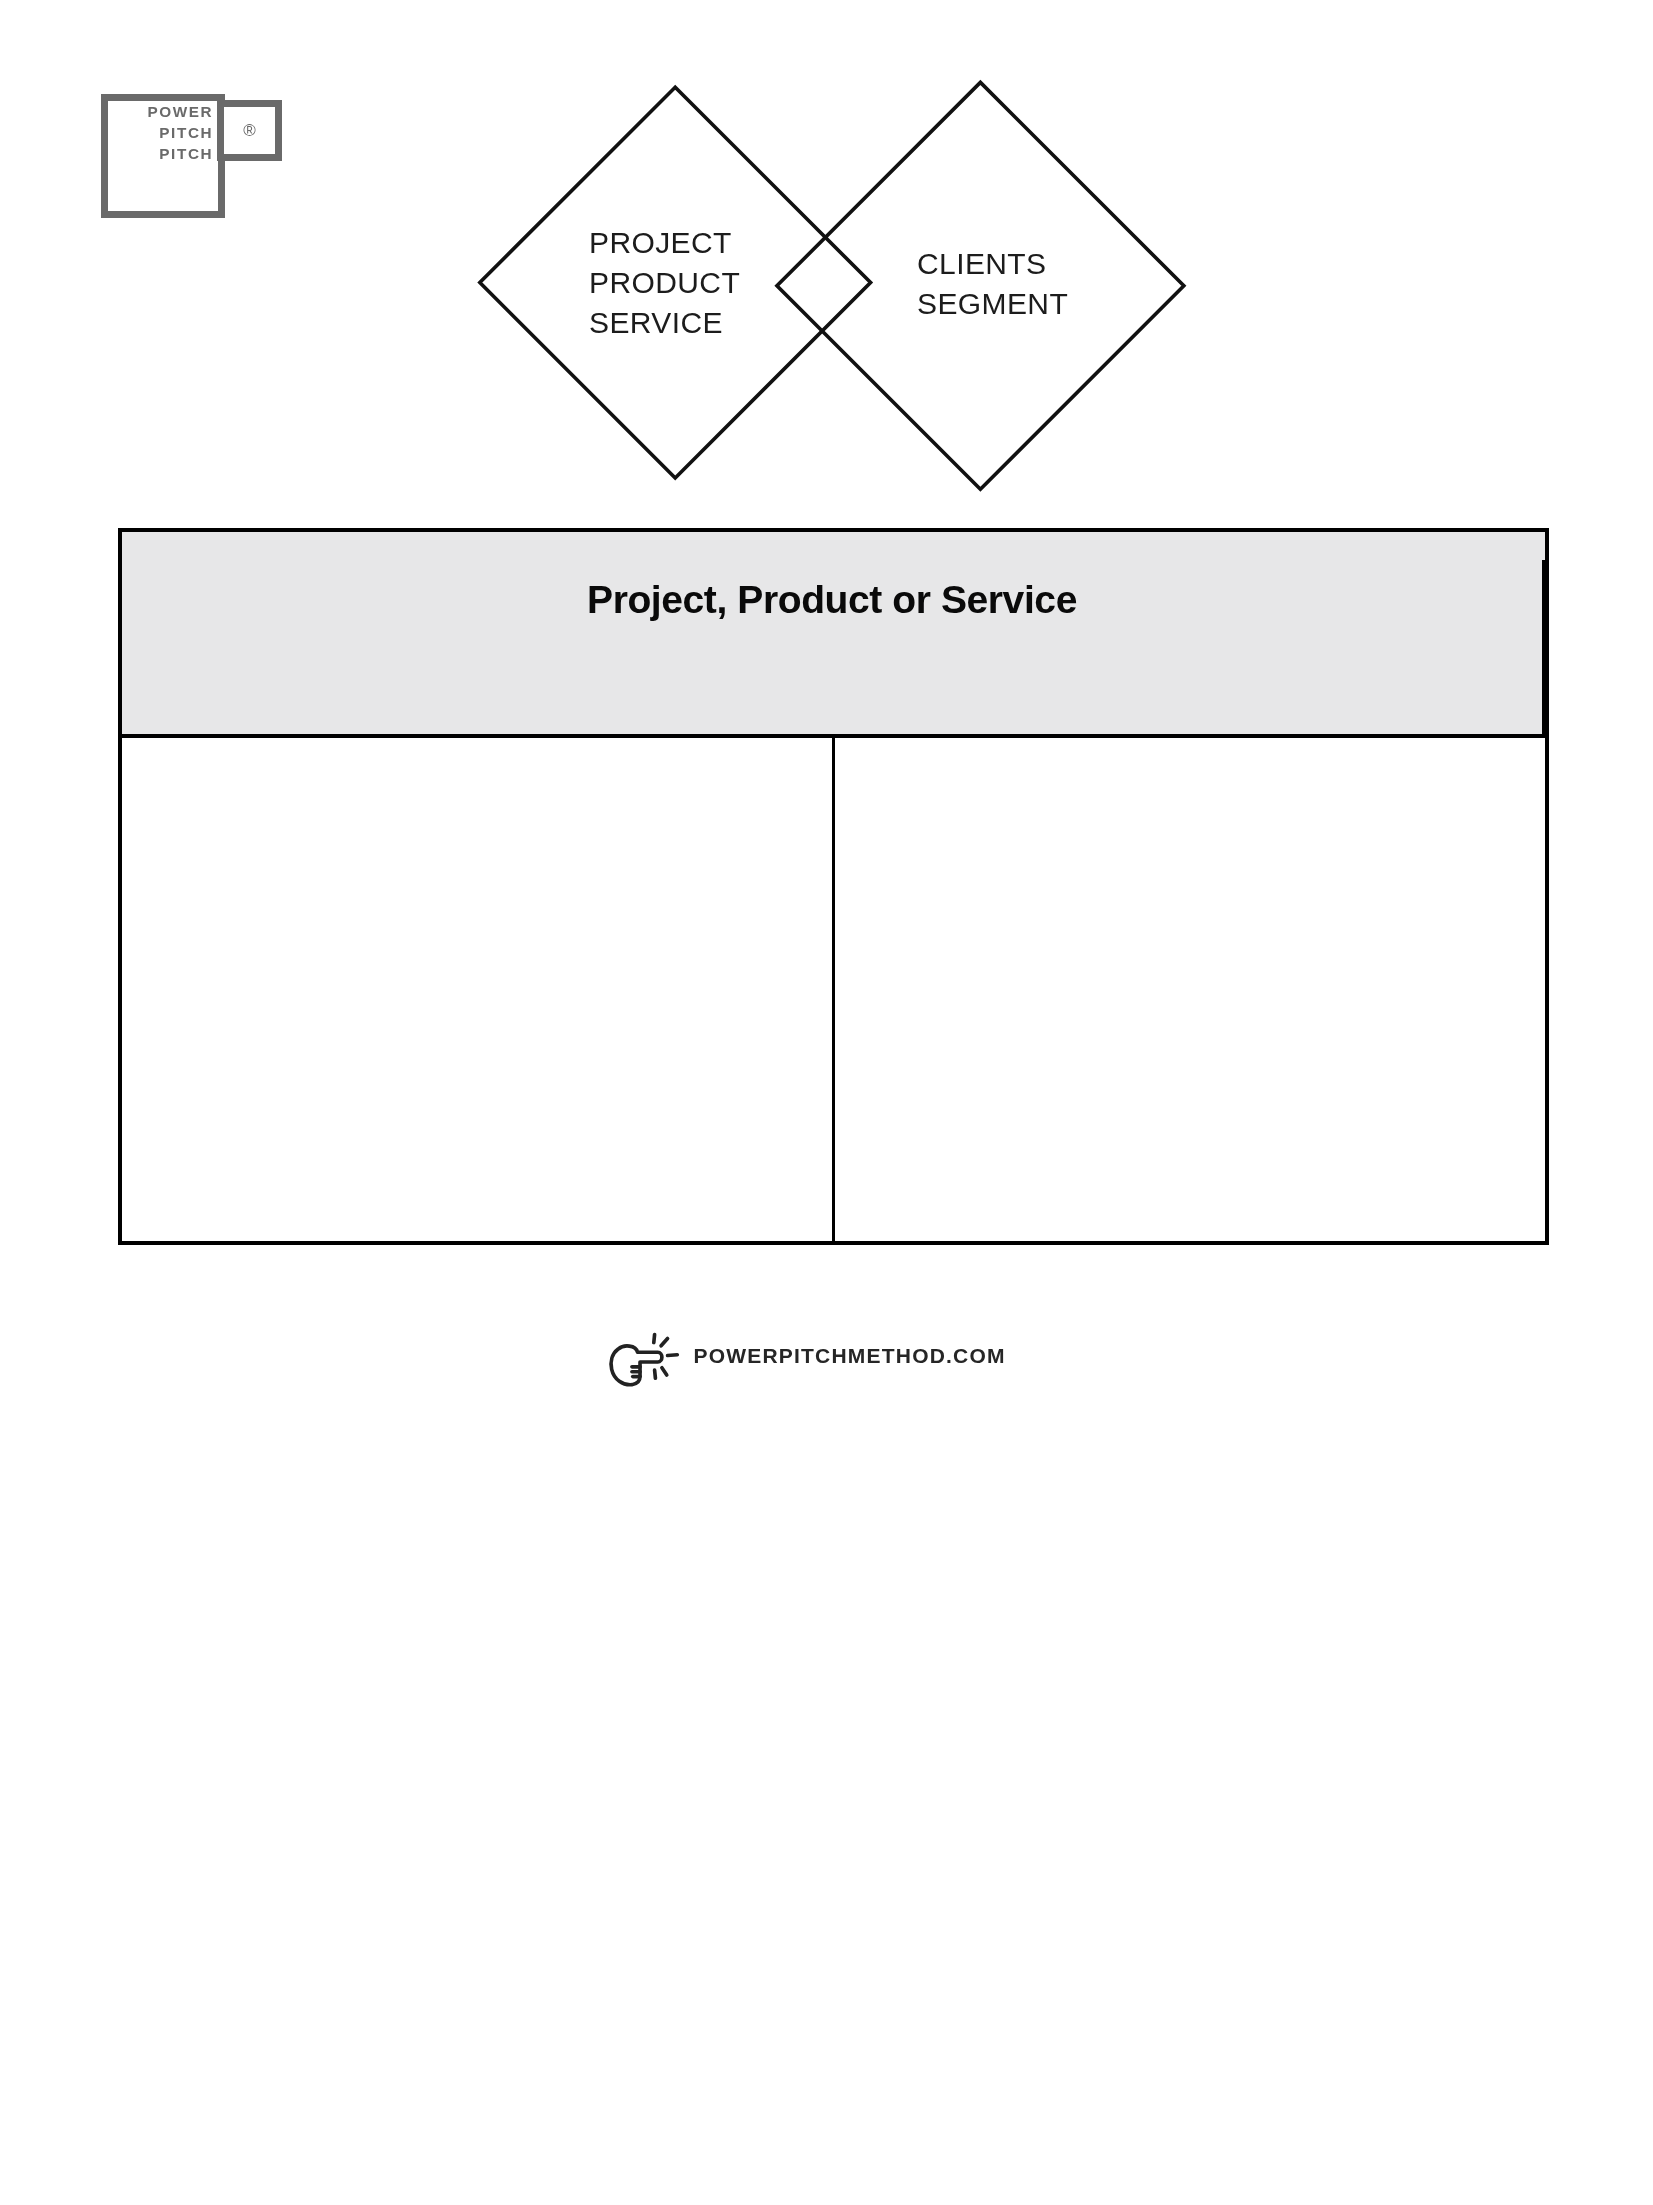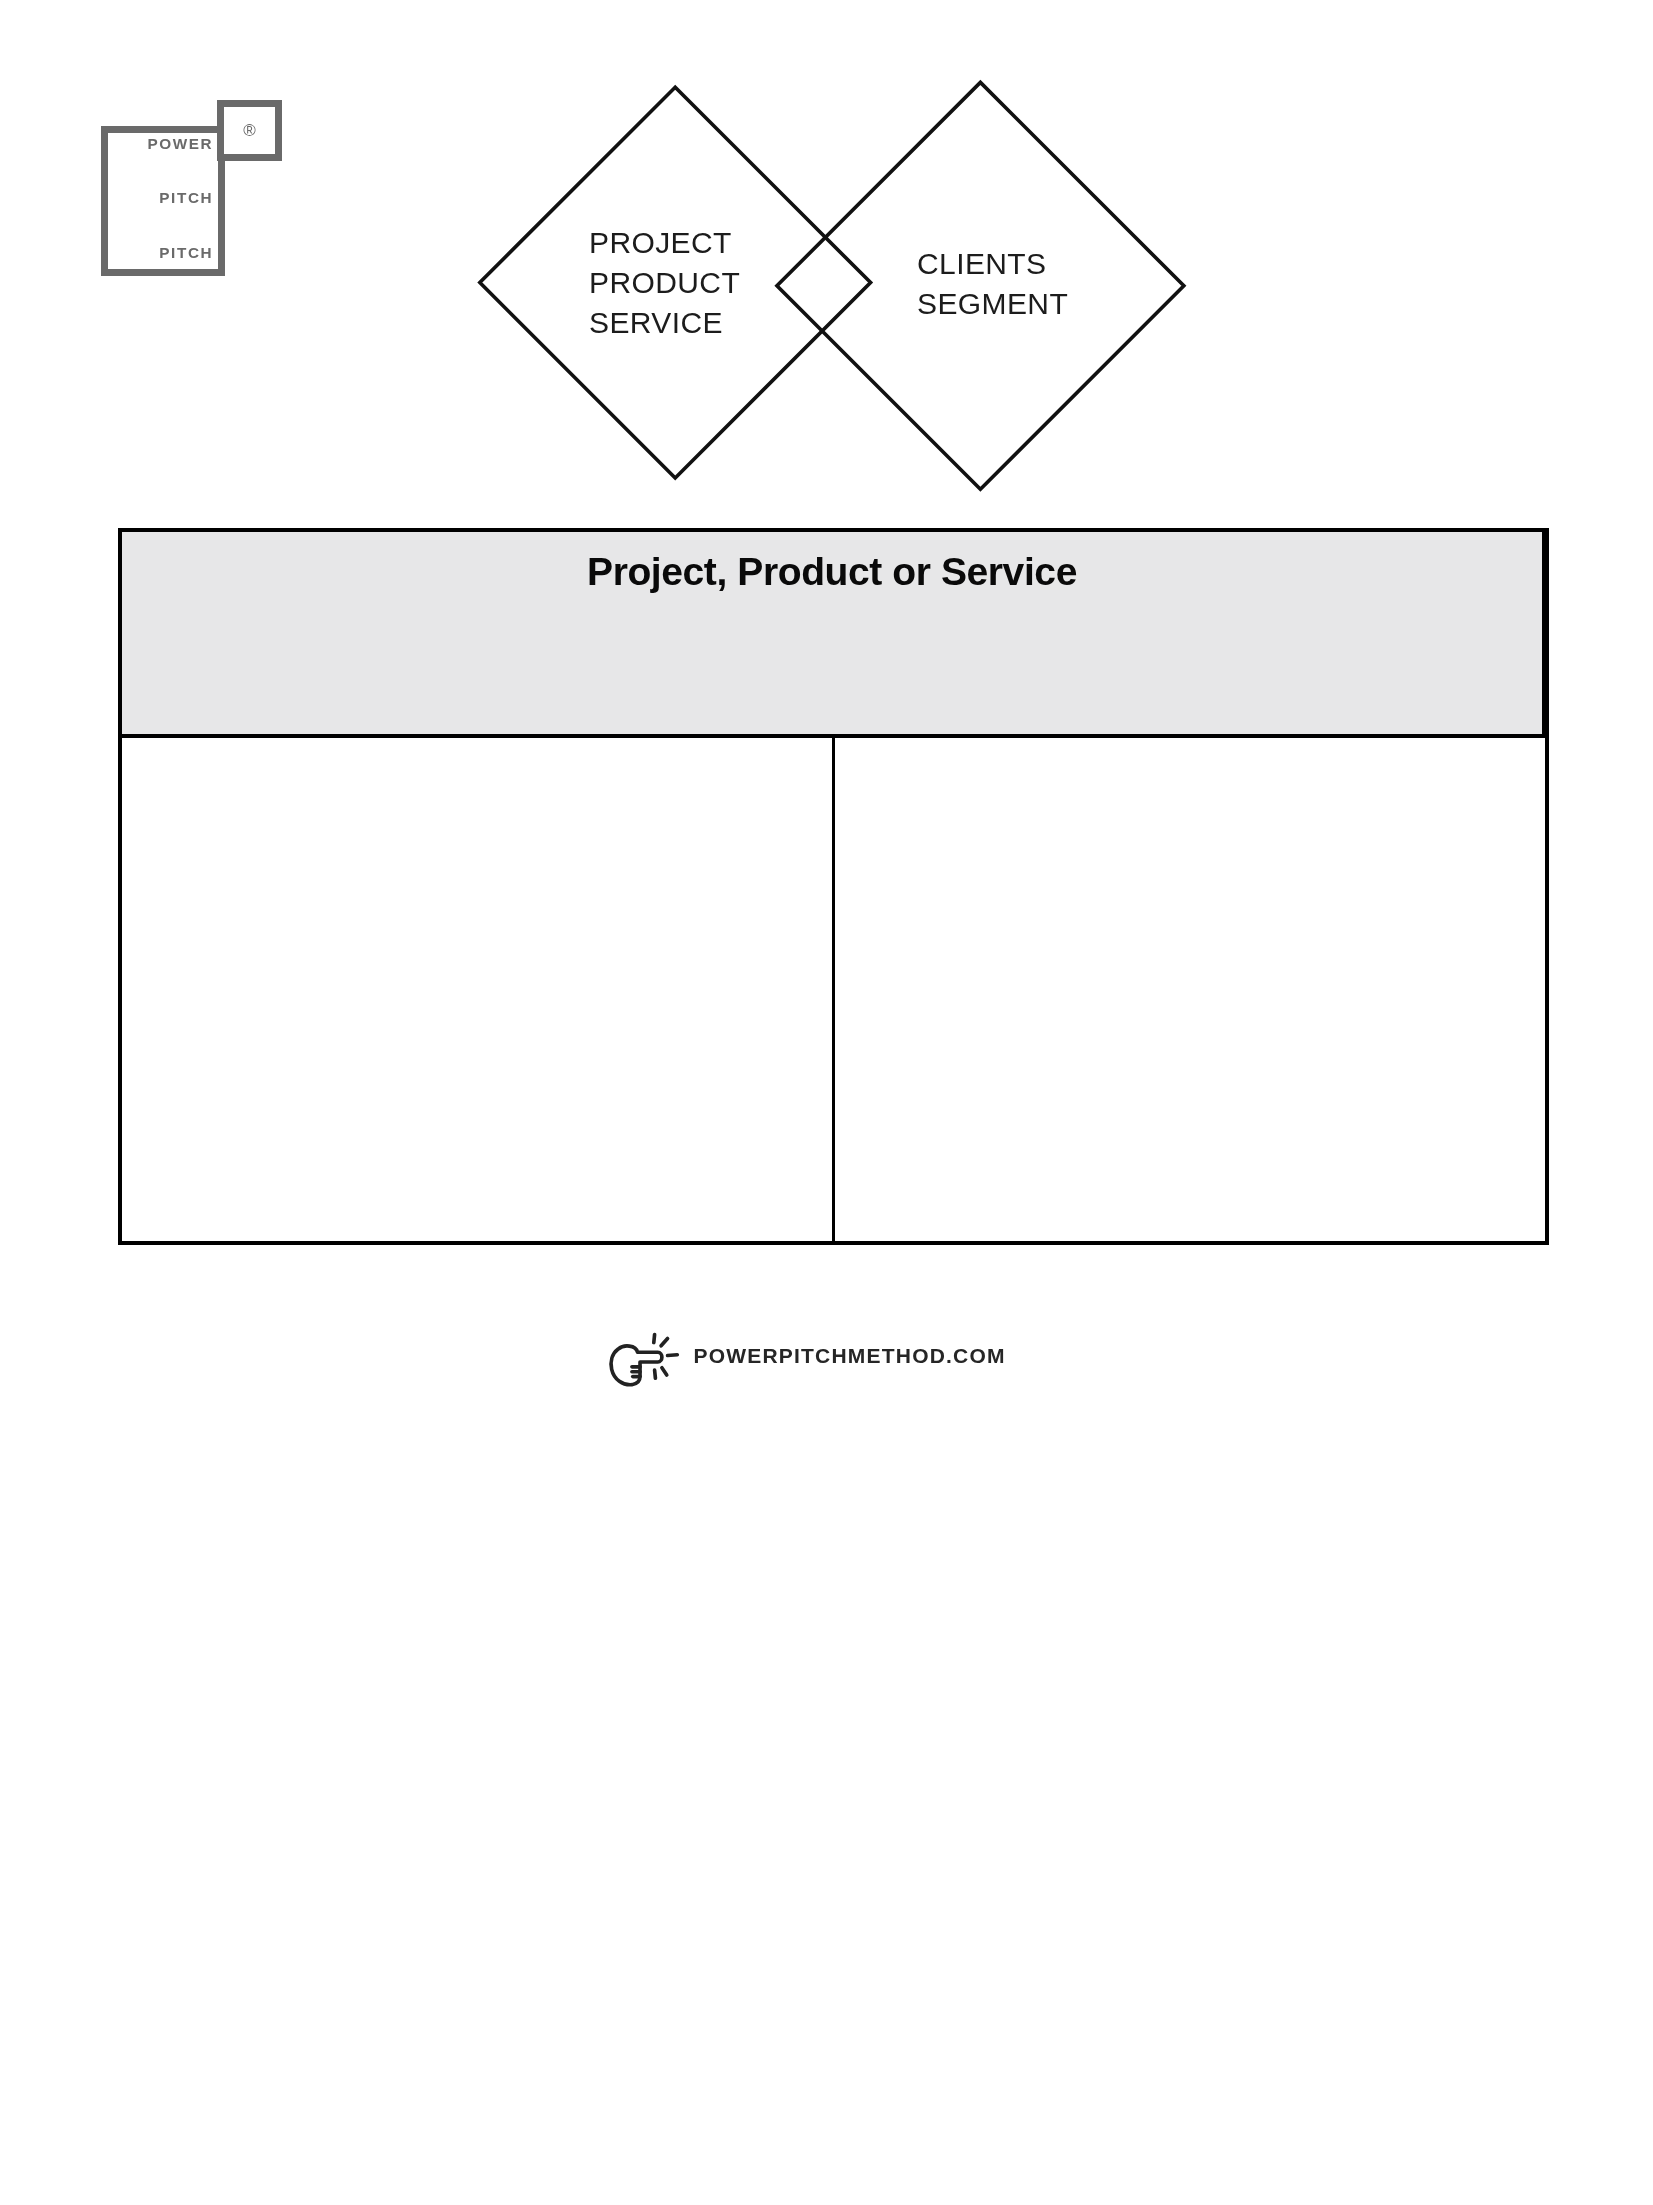--- a/index.html
+++ b/index.html
@@ -13,28 +13,27 @@
     position: relative;
     width: 1654px; height: 2205px;
     background: #ffffff;
     overflow: hidden;
   }
 
   
   .logo { position: absolute; left: 101px; top: 94px; width: 186px; height: 129px; }
   .logo-main {
     position: absolute; left: 0; top: 0;
-    width: 124px; height: 150px;
+    width: 124px; height: 124px;
     border: 7.3px solid #6a6a6a;
     box-sizing: border-box;
     background: #ffffff;
     display: flex; flex-direction: column;
-    justify-content: space-between; align-items: flex-end;
+    justify-content: flex-start; align-items: flex-end;
     padding: 0 4.8px 6.5px 0;
-    margin-top: 32px;
   }
   .logo-line {
     font-size: 15.3px; font-weight: bold; color: #6a6a6a;
     letter-spacing: 1.6px; line-height: 21px; text-align: right;
     white-space: nowrap;
   }
   .logo-small {
     position: absolute; left: 116px; top: 5.7px;
     width: 65px; height: 61px;
     border: 7.3px solid #6a6a6a;
@@ -69,21 +68,21 @@
     border-bottom: 4.8px solid #000000;
     display: flex;
   }
   .ws-th {
     flex: 1 1 0;
     text-align: center;
     padding-top: 18px;
     font-size: 39px; font-weight: bold; color: #0a0a0a;
     letter-spacing: -0.4px;
   }
-  .ws-th.first { border-right: 3.2px solid #000000; }
+  .ws-th.first { border-right: 3.2px solid #000000; margin-top: 28px; }
   .ws-tbody { flex: 1 1 auto; display: flex; background: #ffffff; }
   .ws-td { flex: 1 1 0; }
   .ws-td.first { border-right: 3.2px solid #000000; }
 
   
   .footer {
     position: absolute; left: 606px; top: 1332px;
     display: flex; align-items: center; gap: 6.5px;
   }
   .hand-icon { width: 81px; height: 60px; flex: 0 0 auto; }

